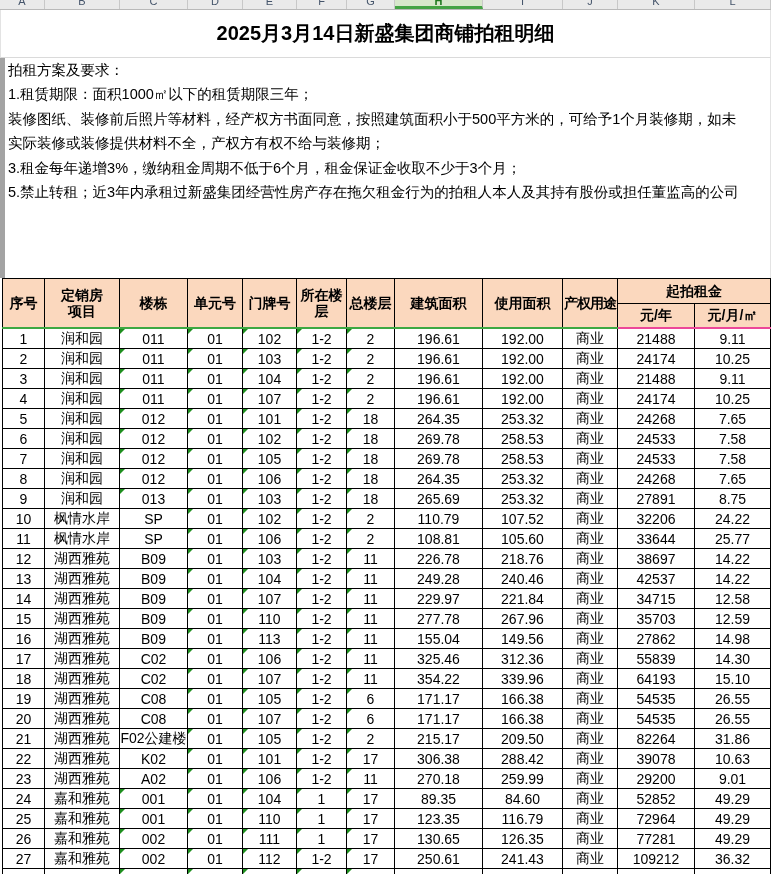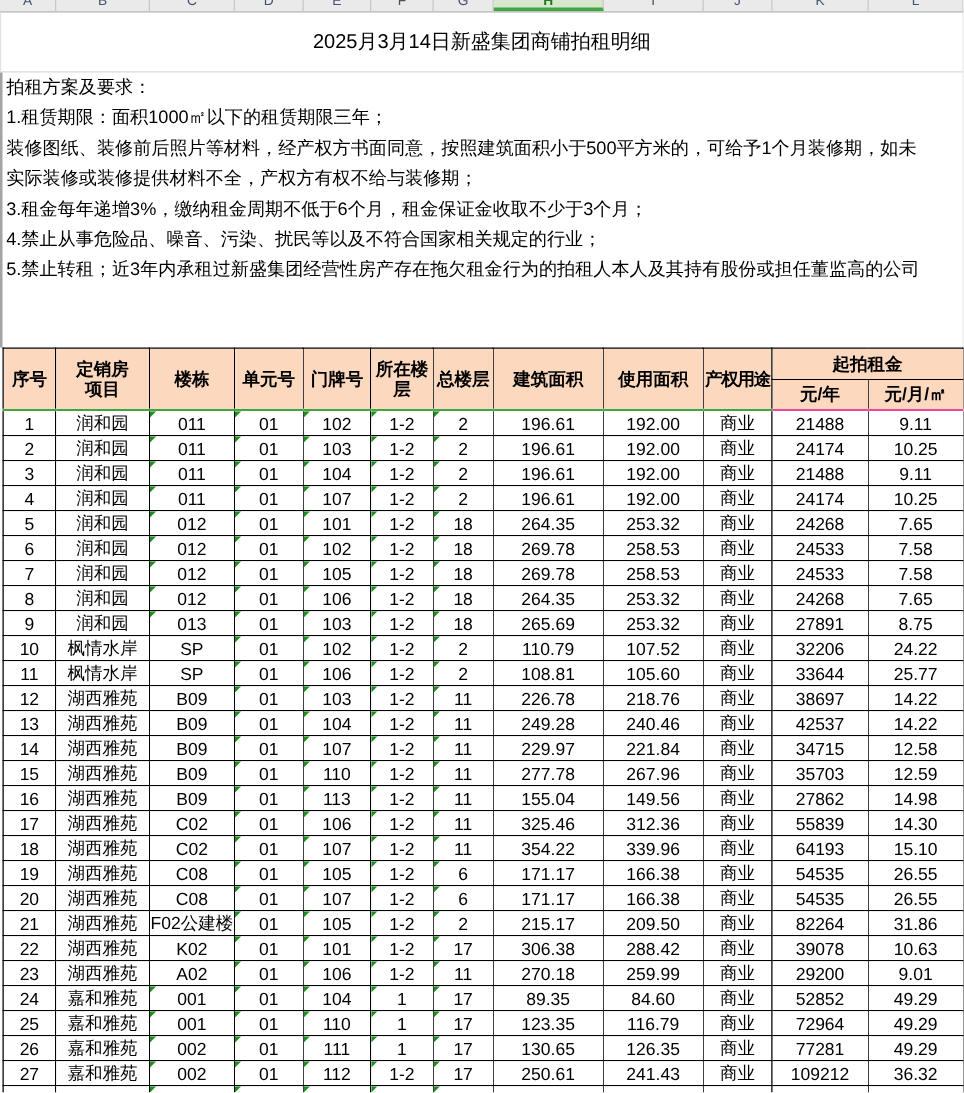--- a/index.html
+++ b/index.html
@@ -36,28 +36,28 @@
     border-bottom:3px solid #44A344;
   }
   .col-strip .cell.selected span{color:#1F7A1F;font-weight:bold;}
   
   .title-cell{
     height:47px;
     border-bottom:1px solid #DADADA;
     border-left:1px solid #E3E3E3;
     border-right:1px solid #E3E3E3;
     display:flex;align-items:center;justify-content:center;
-    font-size:16px;font-weight:normal;
+    font-size:20px;font-weight:bold;
     white-space:nowrap;overflow:hidden;
   }
   
   .notes{
     height:220px;
     padding-left:3px;
-    border-left:2px solid #a3a3a3;
+    border-left:5px solid #a3a3a3;
     border-right:1px solid #E3E3E3;
     overflow:hidden;
   }
   .note-line{
     height:24.4px;line-height:24.4px;
     font-size:14.5px;
     white-space:nowrap;overflow:hidden;
   }
   
   table.rental{
@@ -144,21 +144,20 @@
     </div>
 
   <div class="title-cell">2025月3月14日新盛集团商铺拍租明细</div>
 
   <div class="notes" id="notesBlock">
       <div class="note-line">拍租方案及要求：</div>
       <div class="note-line">1.租赁期限：面积1000㎡以下的租赁期限三年；</div>
       <div class="note-line">装修图纸、装修前后照片等材料，经产权方书面同意，按照建筑面积小于500平方米的，可给予1个月装修期，如未</div>
       <div class="note-line">实际装修或装修提供材料不全，产权方有权不给与装修期；</div>
       <div class="note-line">3.租金每年递增3%，缴纳租金周期不低于6个月，租金保证金收取不少于3个月；</div>
-      <div class="note-line">4.禁止从事危险品、噪音、污染、扰民等以及不符合国家相关规定的行业；</div>
       <div class="note-line">5.禁止转租；近3年内承租过新盛集团经营性房产存在拖欠租金行为的拍租人本人及其持有股份或担任董监高的公司</div>
     </div>
 
   <table class="rental">
     <colgroup>
       <col style="width:42px">
         <col style="width:75px">
         <col style="width:68px">
       <col style="width:55px">
         <col style="width:54px">

